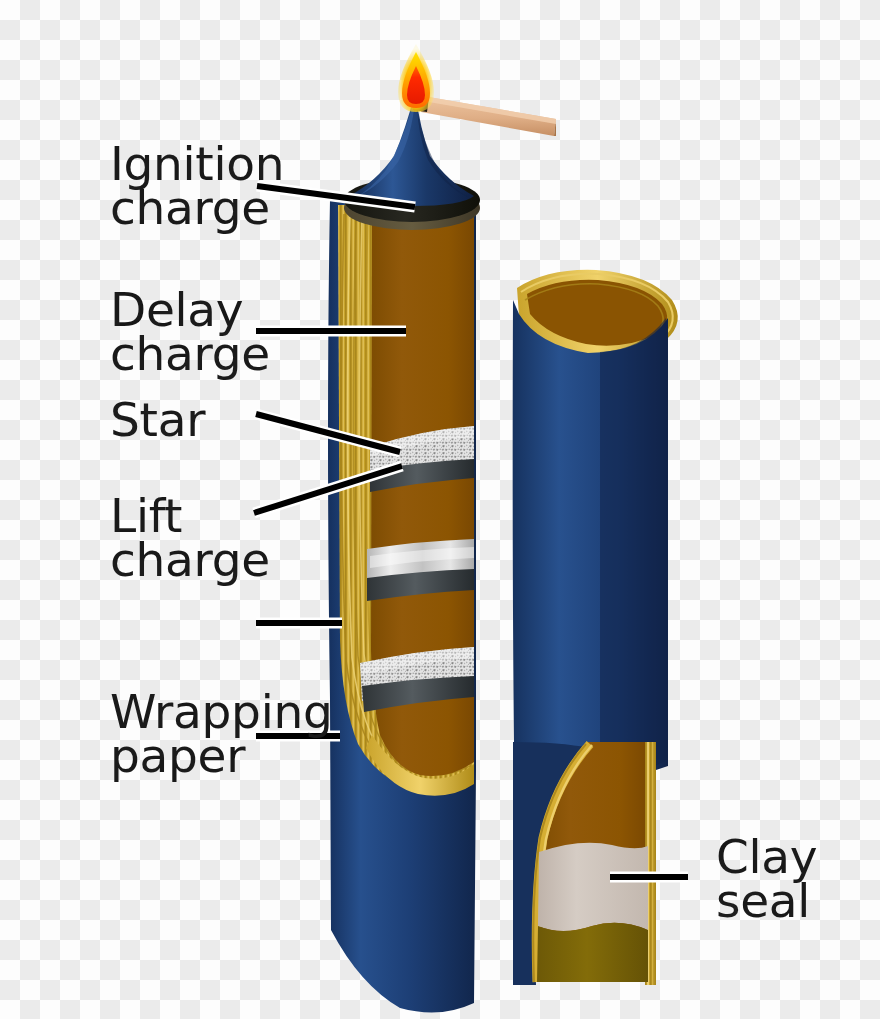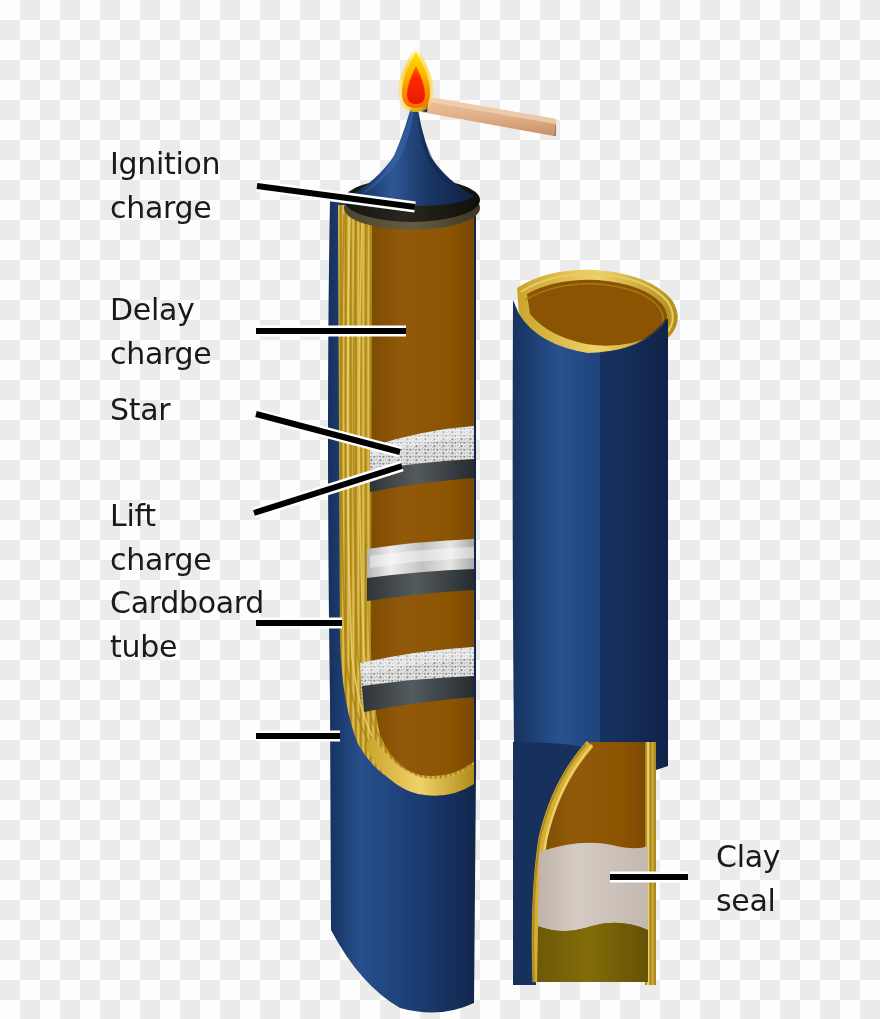--- a/index.html
+++ b/index.html
@@ -23,21 +23,21 @@
   #art {
     position: absolute;
     left: 0;
     top: 0;
     width: 880px;
     height: 1019px;
   }
   .label {
     position: absolute;
     color: #1a1a1a;
-    font-size: 30px;
+    font-size: 47px;
     line-height: 44px;
     white-space: pre;
     letter-spacing: -0.3px;
   }
 </style>
 </head>
 <body>
 
 <div id="stage">
 
@@ -382,21 +382,21 @@
         <path d="M610,877 L688,877" stroke="#ffffff" stroke-width="11"></path>
         <path d="M610,877 L688,877" stroke="#000000" stroke-width="6"></path>
       </g>
     </g>
   </svg>
 
   <div class="label" style="left:110px; top:142px;">Ignition
 charge</div>
   <div class="label" style="left:110px; top:288px;">Delay
 charge</div>
-  <div class="label" style="left:110px; top:388px;">Star</div>
+  <div class="label" style="left:110px; top:398px;">Star</div>
   <div class="label" style="left:110px; top:494px;">Lift
 charge</div>
-  <div class="label" style="left:110px; top:581px;">Cardboard
-tube</div>
+  <div class="label" style="left:110px; top:690px;">Wrapping
+paper</div>
   <div class="label" style="left:692px; top:835px;margin-left:24px;">Clay
 seal</div>
 
 </div>
 
 </body></html>

